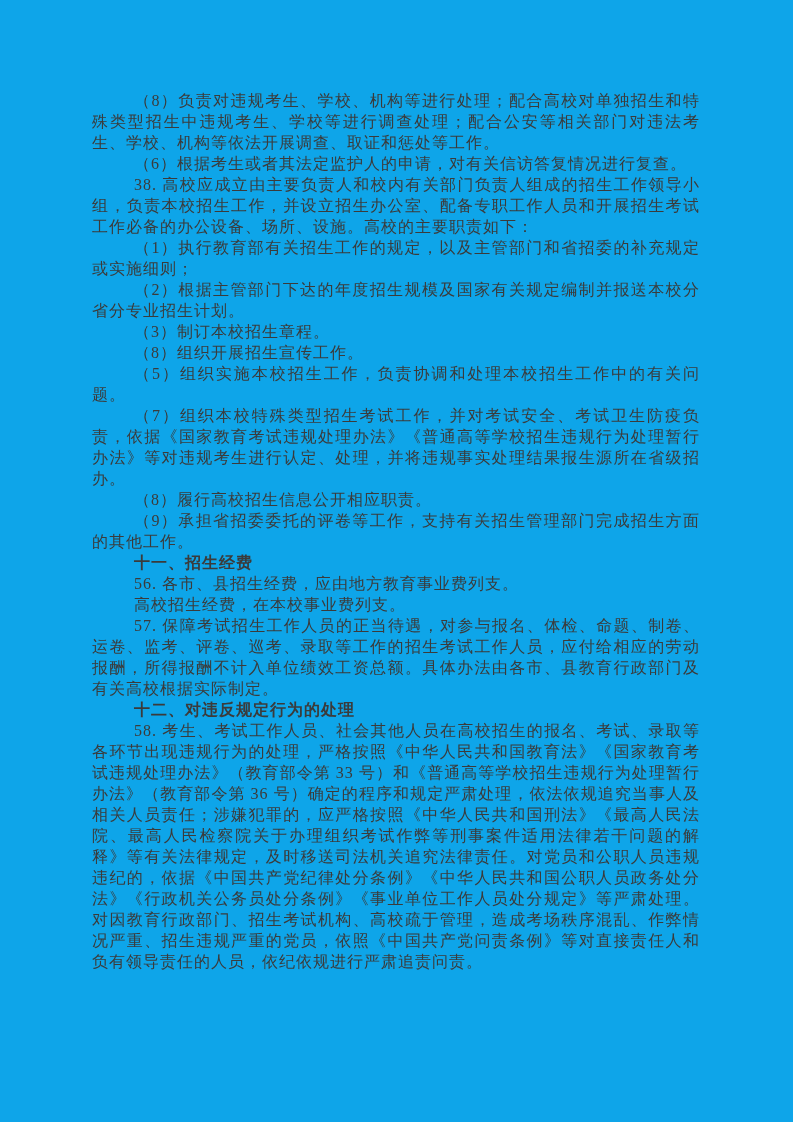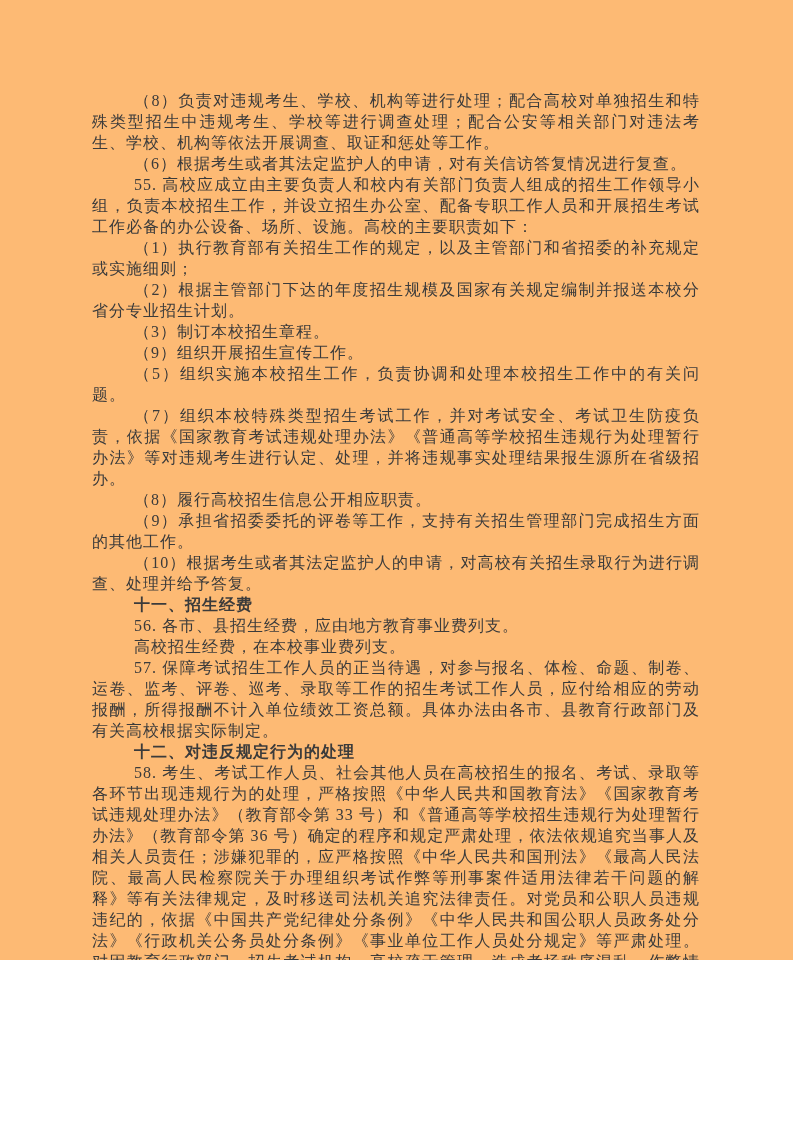--- a/index.html
+++ b/index.html
@@ -3,22 +3,22 @@
 <meta charset="utf-8">
 <style>
   html, body {
     margin: 0;
     padding: 0;
     background: #ffffff;
   }
   .page {
     position: relative;
     width: 793px;
-    height: 960px;
-    background: #fdba74;
+    height: 1122px;
+    background: #0ea5e9;
     overflow: hidden;
     font-family: "Liberation Serif", "DejaVu Serif", serif;
   }
   .content {
     position: absolute;
     left: 92px;
     top: 90px;
     width: 608px;
     color: #3b3b3b;
     font-size: 16px;
@@ -35,30 +35,29 @@
     font-weight: bold;
   }
 </style>
 </head>
 <body>
 
 <div class="page">
   <div class="content">
       <p class="para">（8）负责对违规考生、学校、机构等进行处理；配合高校对单独招生和特殊类型招生中违规考生、学校等进行调查处理；配合公安等相关部门对违法考生、学校、机构等依法开展调查、取证和惩处等工作。</p>
       <p class="para">（6）根据考生或者其法定监护人的申请，对有关信访答复情况进行复查。</p>
-      <p class="para">55. 高校应成立由主要负责人和校内有关部门负责人组成的招生工作领导小组，负责本校招生工作，并设立招生办公室、配备专职工作人员和开展招生考试工作必备的办公设备、场所、设施。高校的主要职责如下：</p>
+      <p class="para">38. 高校应成立由主要负责人和校内有关部门负责人组成的招生工作领导小组，负责本校招生工作，并设立招生办公室、配备专职工作人员和开展招生考试工作必备的办公设备、场所、设施。高校的主要职责如下：</p>
       <p class="para">（1）执行教育部有关招生工作的规定，以及主管部门和省招委的补充规定或实施细则；</p>
       <p class="para">（2）根据主管部门下达的年度招生规模及国家有关规定编制并报送本校分省分专业招生计划。</p>
       <p class="para">（3）制订本校招生章程。</p>
-      <p class="para">（9）组织开展招生宣传工作。</p>
+      <p class="para">（8）组织开展招生宣传工作。</p>
       <p class="para">（5）组织实施本校招生工作，负责协调和处理本校招生工作中的有关问题。</p>
       <p class="para">（7）组织本校特殊类型招生考试工作，并对考试安全、考试卫生防疫负责，依据《国家教育考试违规处理办法》《普通高等学校招生违规行为处理暂行办法》等对违规考生进行认定、处理，并将违规事实处理结果报生源所在省级招办。</p>
       <p class="para">（8）履行高校招生信息公开相应职责。</p>
       <p class="para">（9）承担省招委委托的评卷等工作，支持有关招生管理部门完成招生方面的其他工作。</p>
-      <p class="para">（10）根据考生或者其法定监护人的申请，对高校有关招生录取行为进行调查、处理并给予答复。</p>
       <p class="para heading">十一、招生经费</p>
       <p class="para">56. 各市、县招生经费，应由地方教育事业费列支。</p>
       <p class="para">高校招生经费，在本校事业费列支。</p>
       <p class="para">57. 保障考试招生工作人员的正当待遇，对参与报名、体检、命题、制卷、运卷、监考、评卷、巡考、录取等工作的招生考试工作人员，应付给相应的劳动报酬，所得报酬不计入单位绩效工资总额。具体办法由各市、县教育行政部门及有关高校根据实际制定。</p>
       <p class="para heading">十二、对违反规定行为的处理</p>
       <p class="para">58. 考生、考试工作人员、社会其他人员在高校招生的报名、考试、录取等各环节出现违规行为的处理，严格按照《中华人民共和国教育法》《国家教育考试违规处理办法》（教育部令第 33 号）和《普通高等学校招生违规行为处理暂行办法》（教育部令第 36 号）确定的程序和规定严肃处理，依法依规追究当事人及相关人员责任；涉嫌犯罪的，应严格按照《中华人民共和国刑法》《最高人民法院、最高人民检察院关于办理组织考试作弊等刑事案件适用法律若干问题的解释》等有关法律规定，及时移送司法机关追究法律责任。对党员和公职人员违规违纪的，依据《中国共产党纪律处分条例》《中华人民共和国公职人员政务处分法》《行政机关公务员处分条例》《事业单位工作人员处分规定》等严肃处理。对因教育行政部门、招生考试机构、高校疏于管理，造成考场秩序混乱、作弊情况严重、招生违规严重的党员，依照《中国共产党问责条例》等对直接责任人和负有领导责任的人员，依纪依规进行严肃追责问责。</p>
     </div>
 </div>
 
 </body></html>

